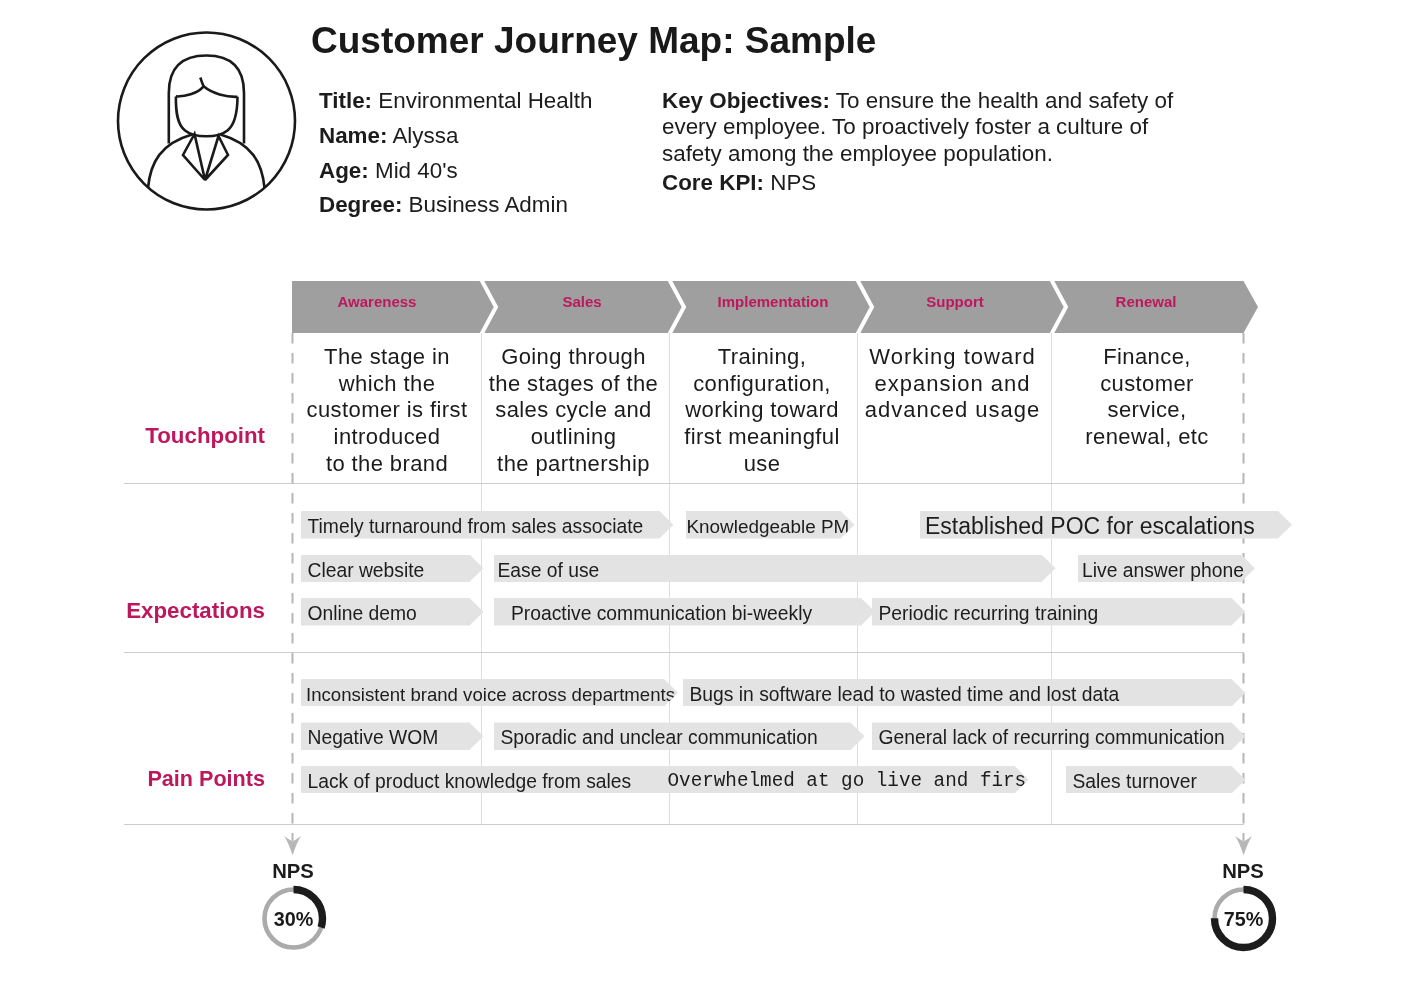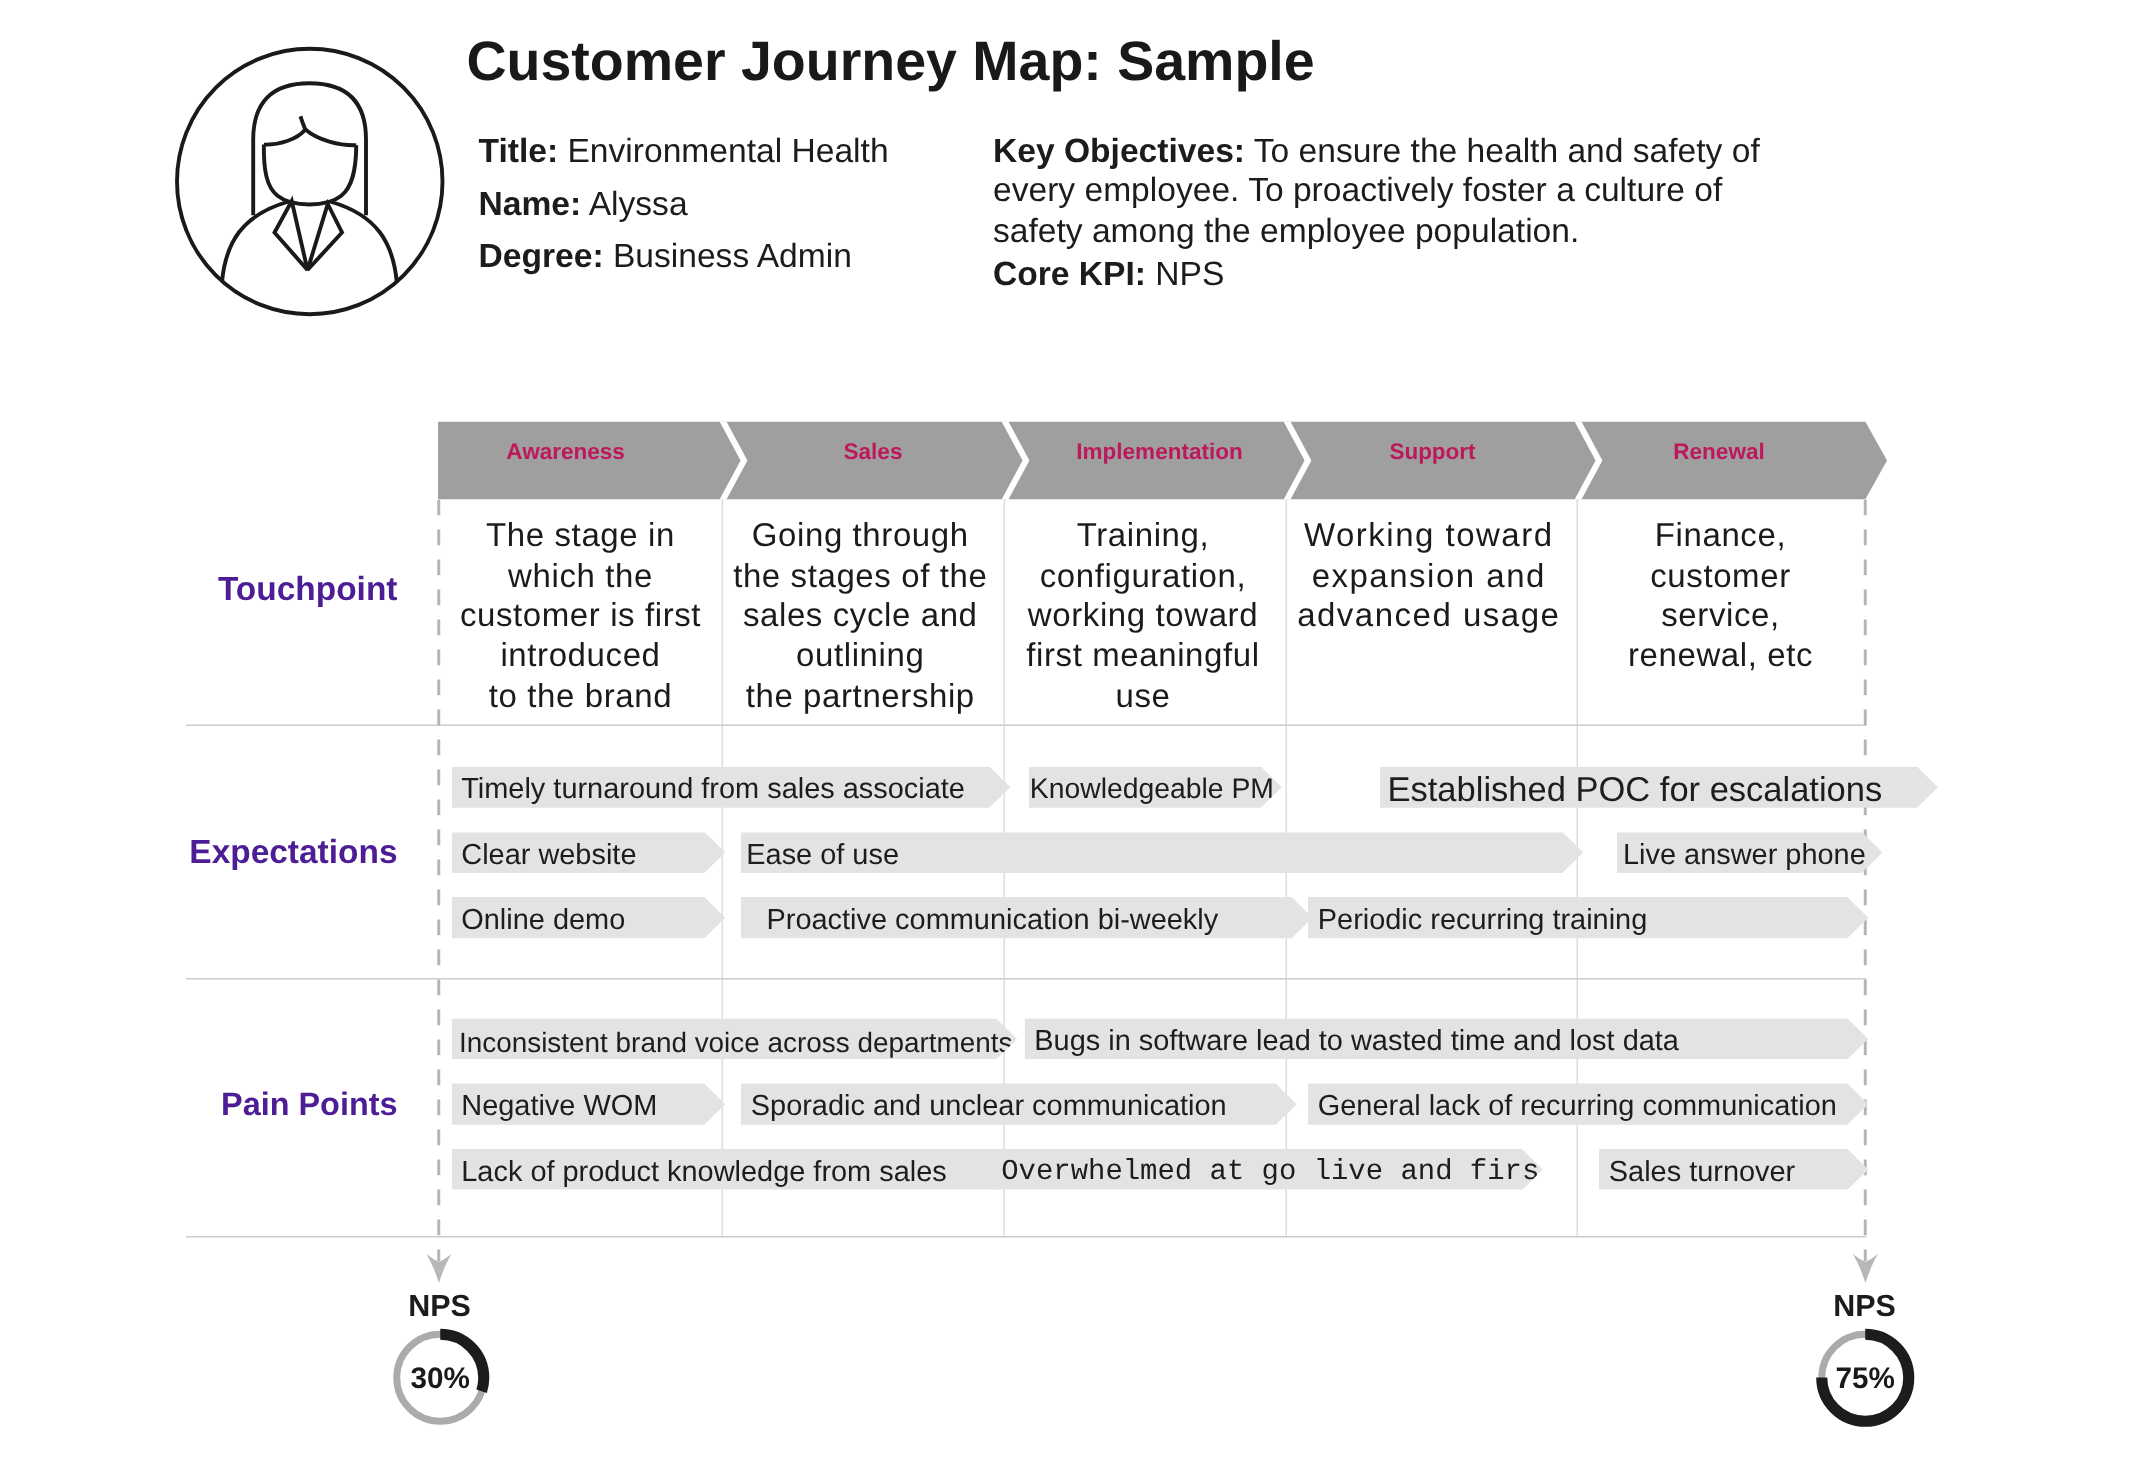--- a/index.html
+++ b/index.html
@@ -6,22 +6,22 @@
   body{width:1426px;height:984px;position:relative;background:#fff;
        font-family:"Liberation Sans",sans-serif;color:#1c1c1c;overflow:hidden;}
   .abs{position:absolute;}
   .ctr{text-align:center;transform:translateX(-50%);white-space:nowrap;}
   .pill{position:absolute;height:27.5px;background:#e3e3e3;color:#1d1d1d;
         font-size:19.3px;line-height:31.4px;padding-left:6.5px;white-space:nowrap;
         clip-path:polygon(0 0,calc(100% - 14px) 0,100% 50%,calc(100% - 14px) 100%,0 100%);}
   .rowsep{position:absolute;left:124px;width:1119.5px;height:1px;background:#cccccc;}
   .colsep{position:absolute;top:333px;height:491px;width:1px;background:#dedede;}
   .stageLbl{position:absolute;top:293px;font-weight:bold;font-size:15px;color:#be185d;}
-  .rowLbl{position:absolute;font-weight:bold;font-size:22.3px;color:#4c1d95;
-          text-align:right;width:160px;}
+  .rowLbl{position:absolute;font-weight:bold;font-size:22.3px;color:#be185d;
+          text-align:right;width:160px;margin-top:43px;}
   .tp{position:absolute;top:343.8px;font-size:22px;letter-spacing:0.4px;line-height:26.7px;text-align:center;color:#1b1b1b;}
 </style>
 </head>
 <body>
 
 <svg class="abs" style="left:115px;top:29px" width="183" height="184" viewBox="0 0 183 184">
   <g fill="none" stroke="#1a1a1a" stroke-width="2.6">
     <circle cx="91.5" cy="92" r="88.5"></circle>
 
     <path d="M 53.8,114.5 L 53.8,64 Q 53.8,26.5 91.3,26.5 Q 129,26.5 129,64 L 129,114.5"></path>
@@ -37,20 +37,21 @@
     <path d="M 79.5,105 L 68,126 L 90,151 Z" stroke-linejoin="miter"></path>
     <path d="M 103.5,107 L 113,126 L 90,151 Z" stroke-linejoin="miter"></path>
   </g>
 </svg>
 
 <div class="abs" style="left:311px;top:20px;font-size:37px;font-weight:bold;color:#191919;">Customer Journey Map: Sample</div>
 
 <div class="abs" style="left:319px;top:84px;font-size:22.4px;line-height:34.8px;">
   <div><b>Title:</b> Environmental Health</div>
   <div><b>Name:</b> Alyssa</div>
+  <div><b>Age:</b> Mid 40's</div>
   <div><b>Degree:</b> Business Admin</div>
 </div>
 
 <div class="abs" style="left:662px;top:88px;font-size:22.4px;line-height:26.3px;">
   <b>Key Objectives:</b> To ensure the health and safety of<br>
   every employee. To proactively foster a culture of<br>
   safety among the employee population.
 </div>
 <div class="abs" style="left:662px;top:169.5px;font-size:22.4px;"><b>Core KPI:</b> NPS</div>
 

